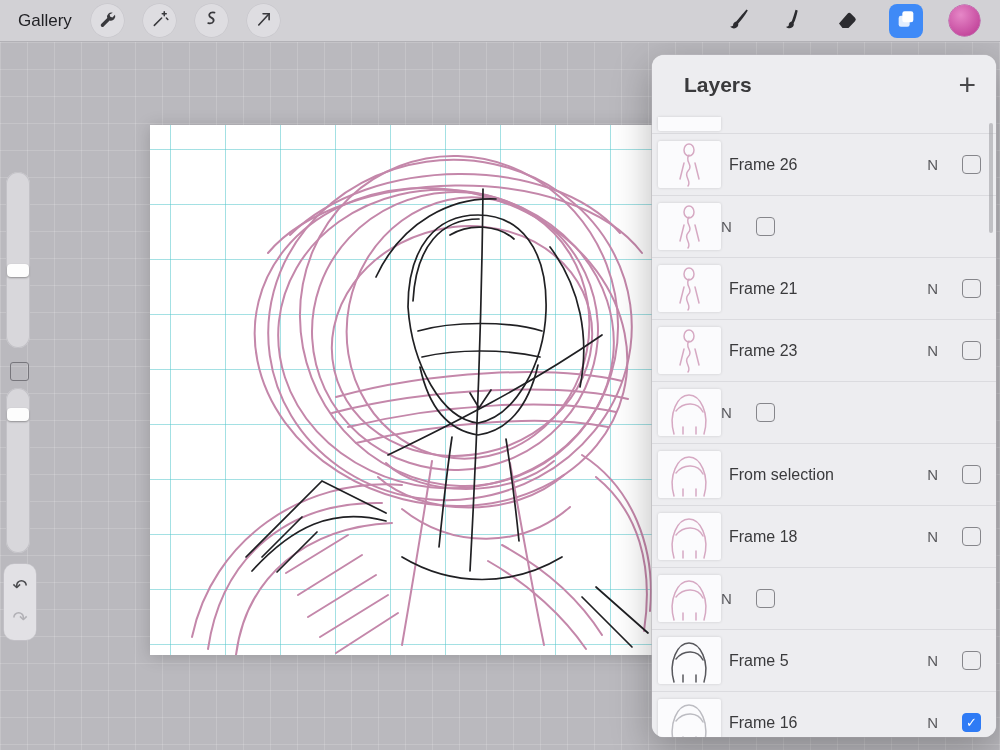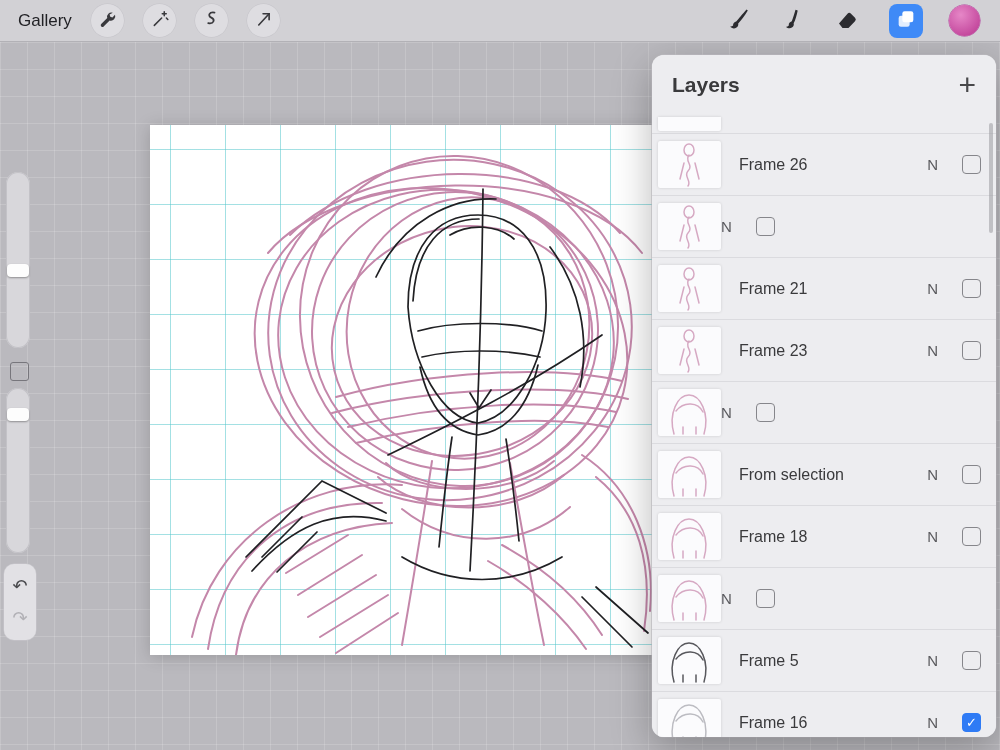--- a/index.html
+++ b/index.html
@@ -89,21 +89,21 @@
   
   .layers-panel{
     position:absolute;left:652px;top:55px;width:344px;height:682px;
     background:#ededf0;border-radius:12px;overflow:hidden;z-index:45;
     box-shadow:0 12px 40px rgba(0,0,0,0.28), 0 0 0 0.5px #c9c8cd;
   }
   .panel-header{
     height:60px;display:flex;align-items:center;justify-content:space-between;
     padding:0 20px;background:#ededf0;
   }
-  .panel-title{font-size:21px;font-weight:bold;color:#3a3a3c;}
+  .panel-title{font-size:21px;font-weight:bold;color:#3a3a3c;margin-left:12px;}
   .add-btn{font-size:30px;font-weight:300;color:#48484a;line-height:26px;}
   .rows{position:relative;}
   .layer-row{
     position:relative;height:61px;display:flex;align-items:center;
     background:#ededf0;border-bottom:1px solid #dbdbdf;
   }
   .layer-row.partial{height:18px;}
   .thumb{
     margin-left:6px;width:63px;height:47px;background:#fbfbfd;border-radius:2px;
     box-shadow:0 0 3px rgba(0,0,0,0.14);flex:0 0 auto;overflow:hidden;
@@ -113,21 +113,21 @@
     box-shadow:0 0 3px rgba(0,0,0,0.14);align-self:flex-end;margin-bottom:2px;
   }
   .thumb svg{width:100%;height:100%;display:block;}
   .thumb path,.thumb ellipse{fill:none;stroke-width:1.5;stroke-linecap:round;}
   .thumb .g-figure,.thumb .g-head{display:none;}
   .shape-figure .g-figure{display:block;}
   .shape-head .g-head{display:block;}
   .ink-pink path,.ink-pink ellipse{stroke:#d6a9c3;}
   .ink-dark path,.ink-dark ellipse{stroke:#58585d;}
   .ink-light path,.ink-light ellipse{stroke:#bcbcc2;}
-  .layer-name{margin-left:18px;font-size:16px;color:#3a3a3c;flex:1;}
+  .layer-name{margin-left:8px;font-size:16px;color:#3a3a3c;flex:1;}
   .blend{font-size:15px;color:#5a5a5e;margin-right:24px;}
   .checkbox{
     width:19px;height:19px;border:1.5px solid #86868b;border-radius:4px;
     margin-right:15px;display:flex;align-items:center;justify-content:center;
     font-size:13px;color:#ffffff;box-sizing:border-box;flex:0 0 auto;
   }
   .checkbox.checked{background:#2f7bf5;border-color:#2f7bf5;}
   .scroll-indicator{
     position:absolute;right:3px;top:68px;width:4px;height:110px;
     background:#9a9aa0;border-radius:2px;opacity:0.55;z-index:46;

